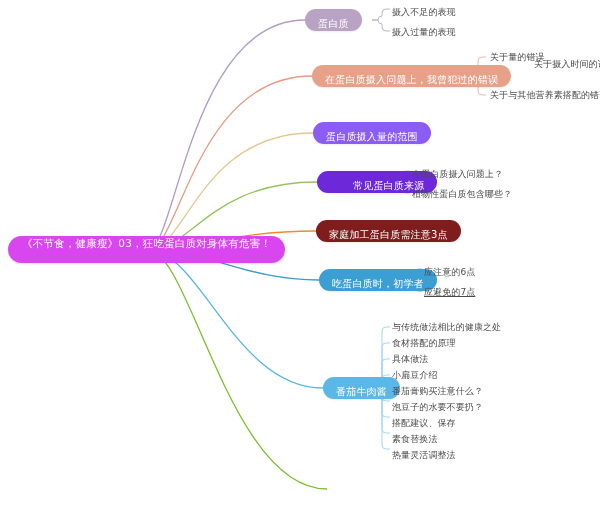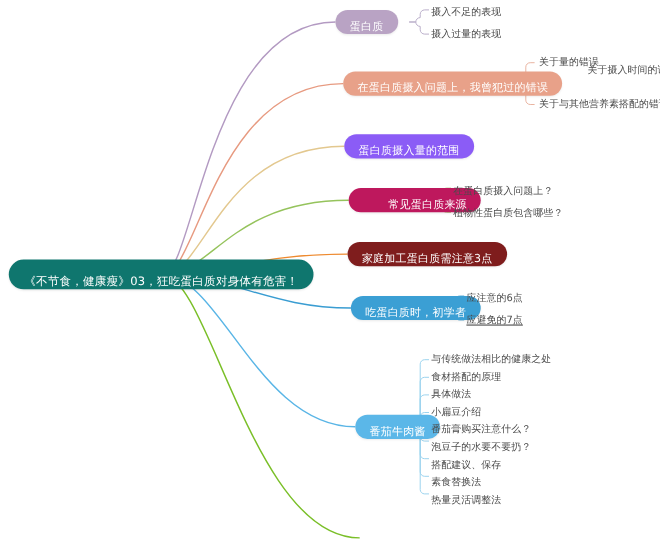--- a/index.html
+++ b/index.html
@@ -31,23 +31,23 @@
     display: flex;
     align-items: flex-end;
     justify-content: center;
     border-radius: 999px;
     color: #ffffff;
     white-space: nowrap;
     letter-spacing: 0.2px;
   }
   .root-node {
     font-size: 10.5px;
-    padding: 0 14px;
+    padding: 12px 14px;
     height: 27px;
-    background: #0f766e;
+    background: #d946ef;
     box-shadow: 0 1px 2px rgba(0,0,0,0.10);
   }
   .branch-node {
     font-size: 10px;
     height: 22px;
     padding: 0 13px;
     box-shadow: 0 1px 2px rgba(0,0,0,0.08);
   }
   .leaf {
     position: absolute;
@@ -112,21 +112,21 @@
     <span>在蛋白质摄入问题上，我曾犯过的错误</span>
   </div>
   <div class="leaf" style="left:490px; top:52px;">关于量的错误</div>
   <div class="leaf" style="left:490px; top:59px;padding-left:44px;">关于摄入时间的误解</div>
   <div class="leaf" style="left:490px; top:90px;">关于与其他营养素搭配的错误</div>
 
   <div class="node branch-node" style="left:313px; top:122px; background:#8b5cf6;">
     <span>蛋白质摄入量的范围</span>
   </div>
 
-  <div class="node branch-node" style="left:317px; top:171px; background:#be185d;padding-left:36px;">
+  <div class="node branch-node" style="left:317px; top:171px; background:#6d28d9;padding-left:36px;">
     <span>常见蛋白质来源</span>
   </div>
   <div class="leaf" style="left:412px; top:169px;">在蛋白质摄入问题上？</div>
   <div class="leaf" style="left:412px; top:189px;">植物性蛋白质包含哪些？</div>
 
   <div class="node branch-node" style="left:316px; top:220px; background:#7f1d1d;">
     <span>家庭加工蛋白质需注意3点</span>
   </div>
 
   <div class="node branch-node" style="left:319px; top:269px; background:#3b9fd4;">

